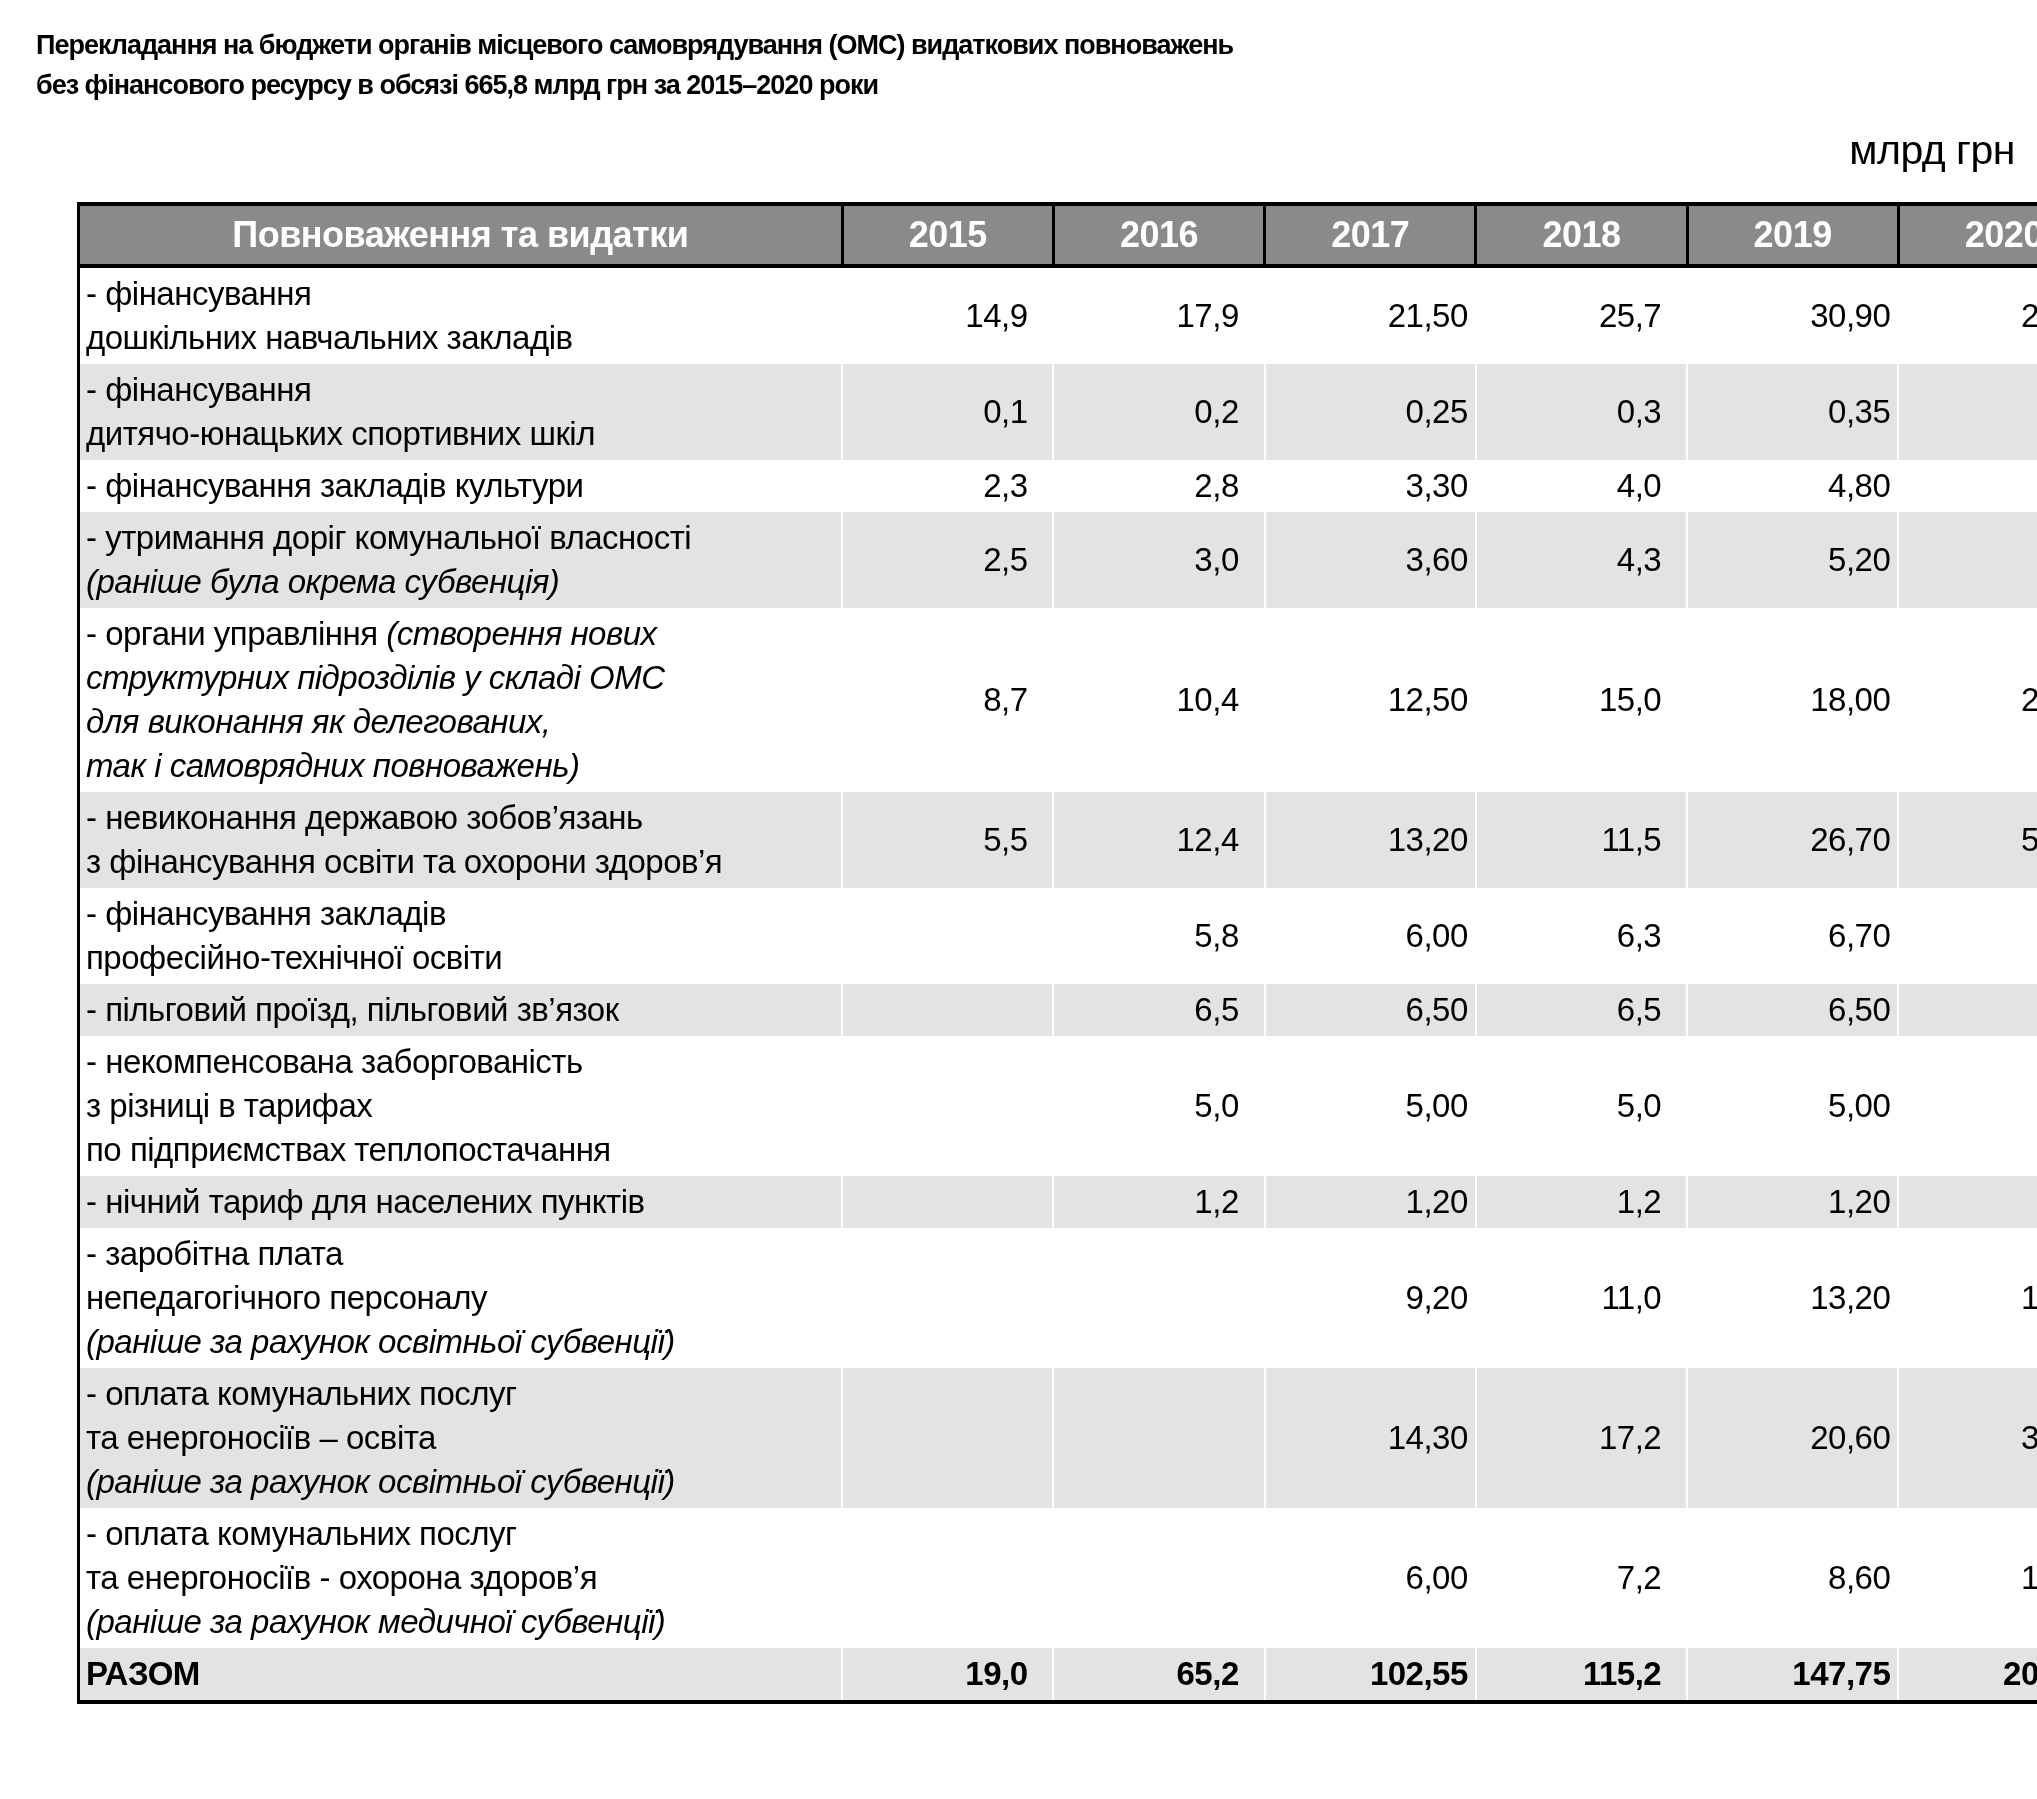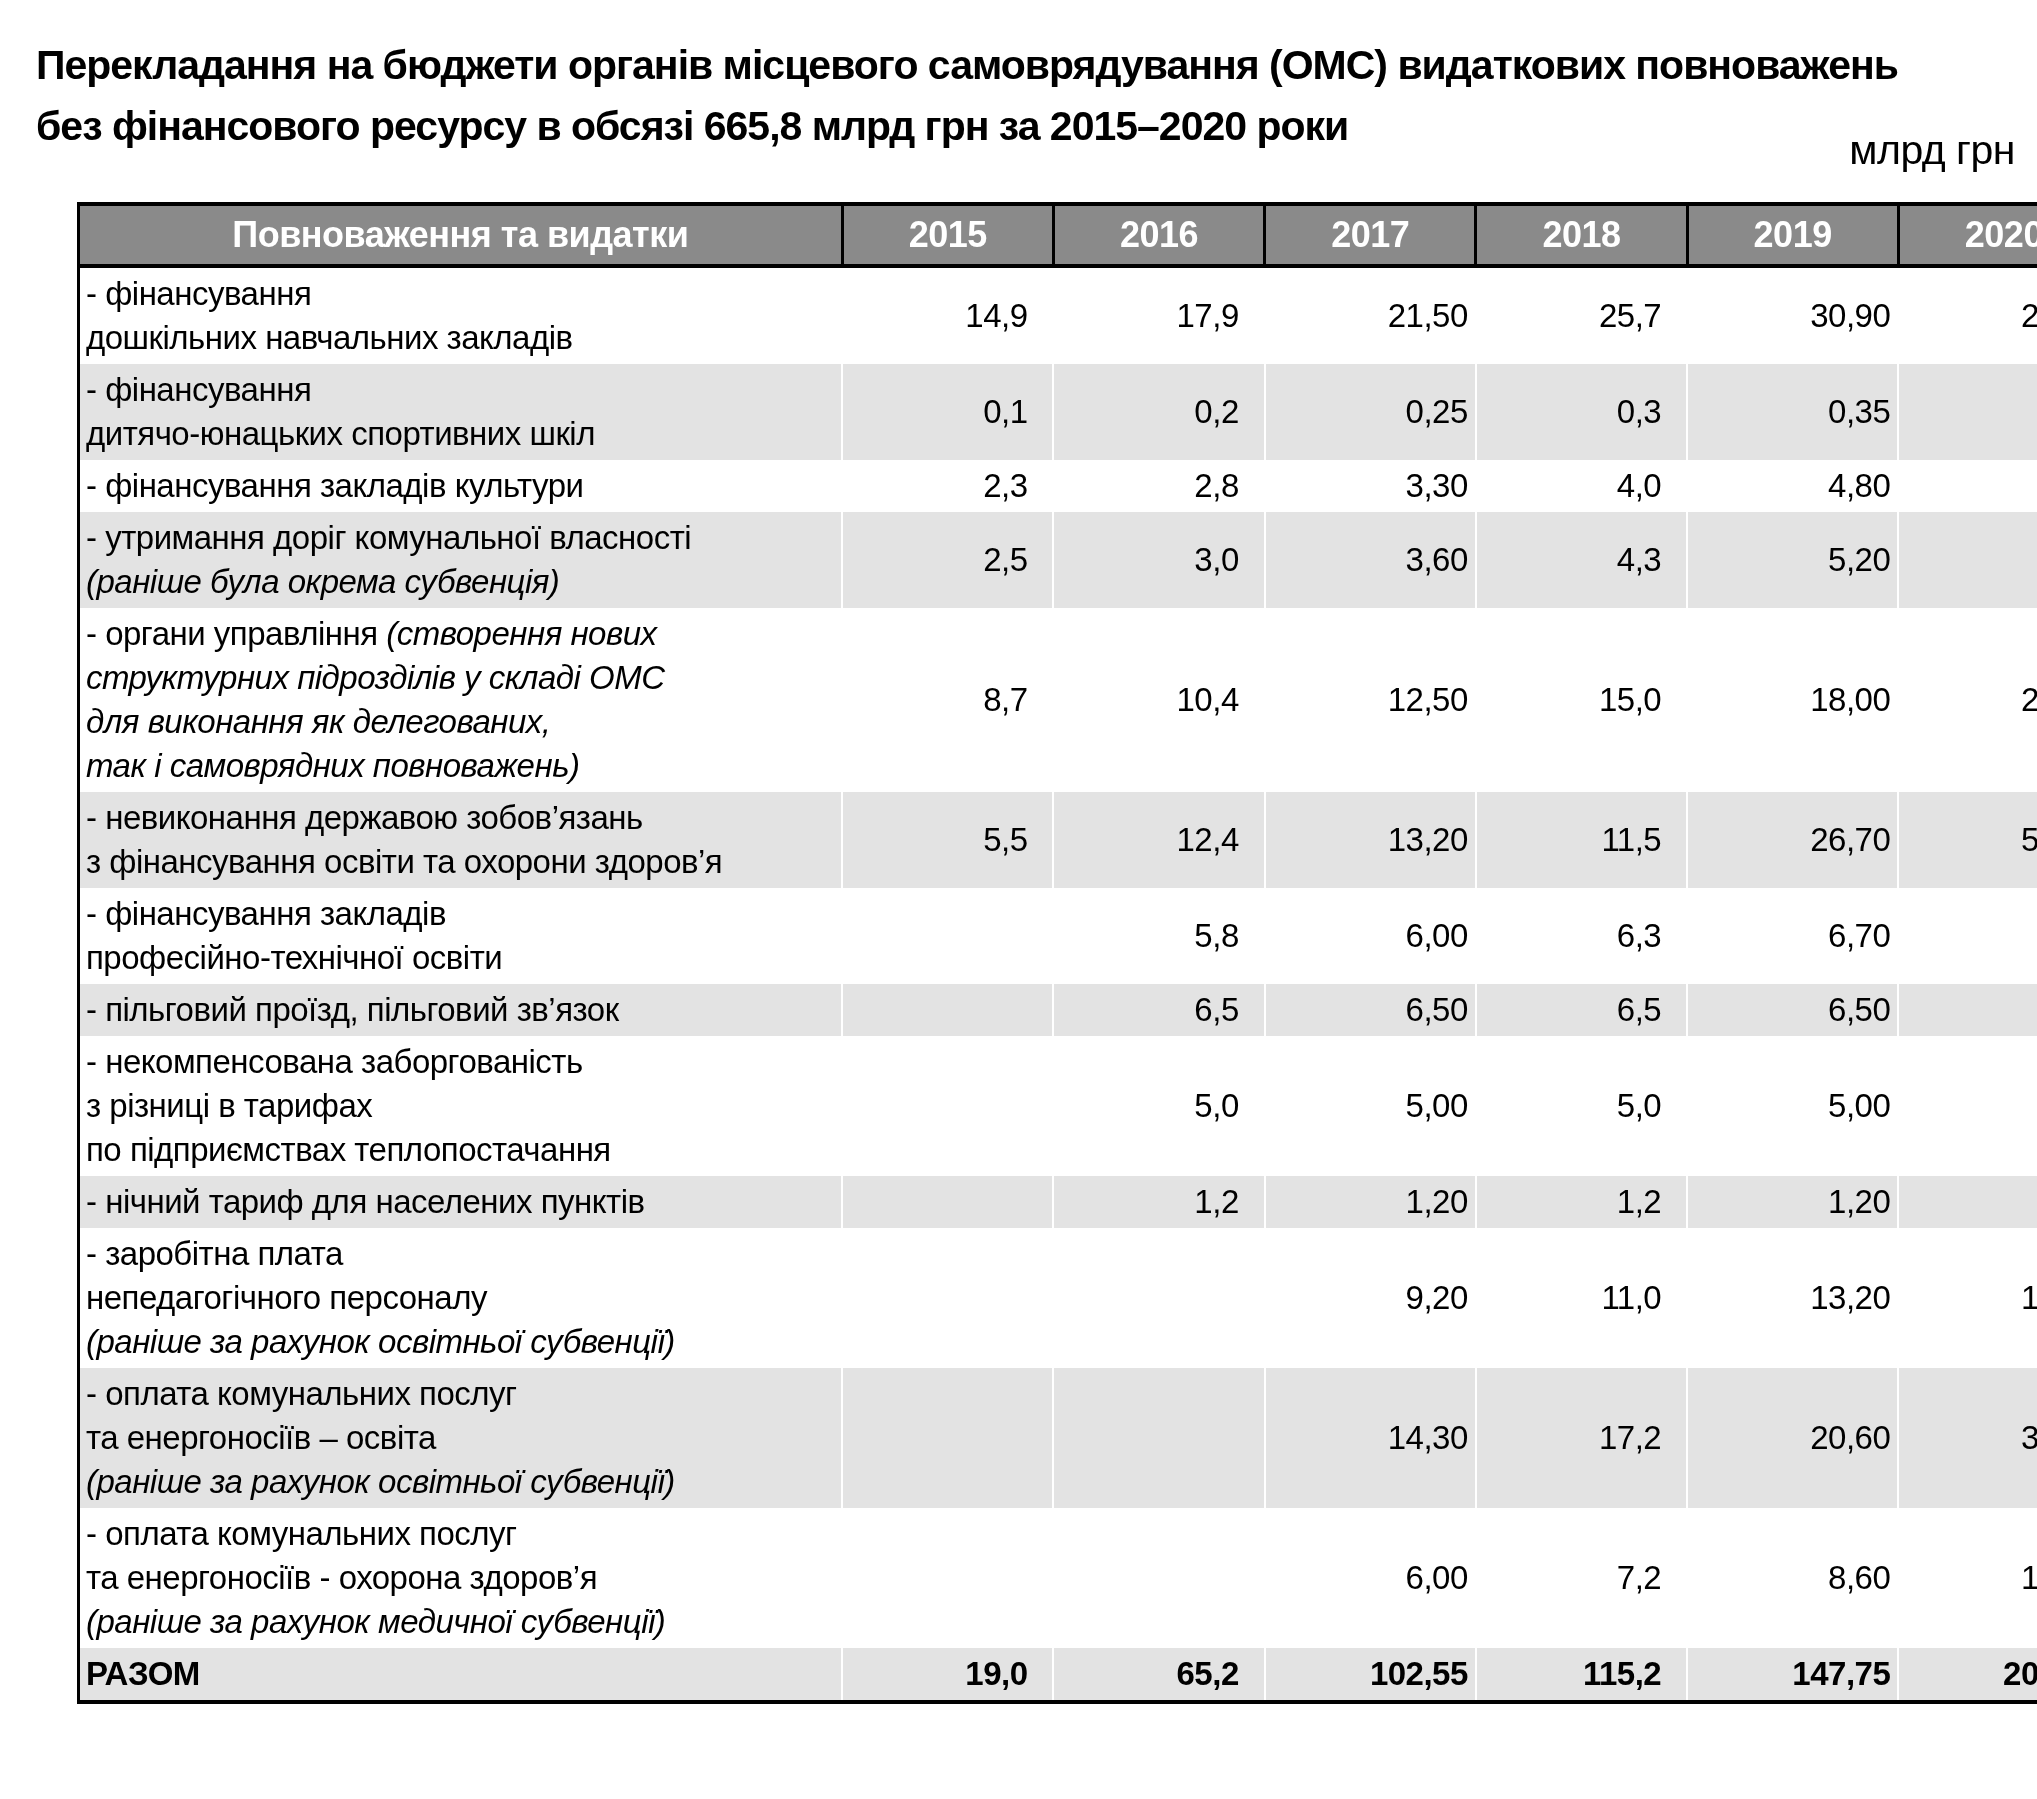--- a/index.html
+++ b/index.html
@@ -13,21 +13,21 @@
     position: relative;
     overflow: hidden;
     font-family: "Liberation Sans", "DejaVu Sans", sans-serif;
     color: #000;
   }
   .page-title {
     position: absolute;
     left: 36px;
     top: 8px;
     width: 1970px;
-    font-size: 41px;
+    font-size: 27px;
     font-weight: bold;
     line-height: 1.48;
     letter-spacing: -1px;
     white-space: pre-line;
   }
   .unit-label {
     position: absolute;
     right: 23px;
     top: 127px;
     font-size: 41px;

